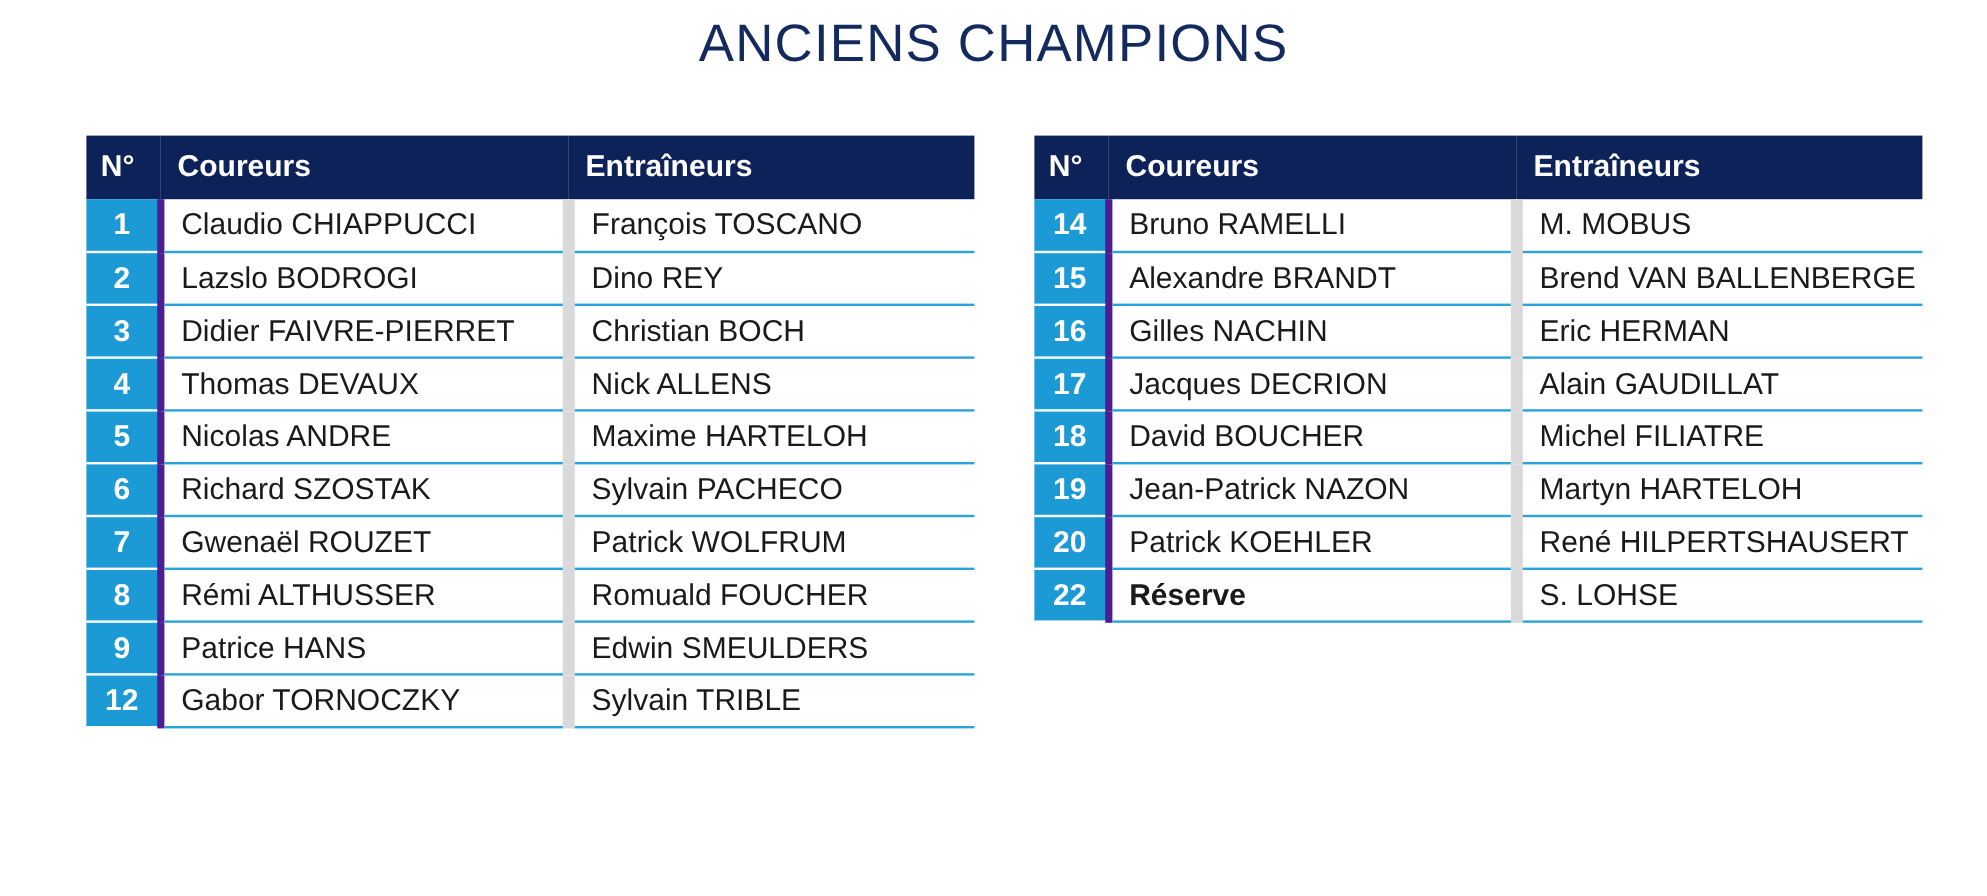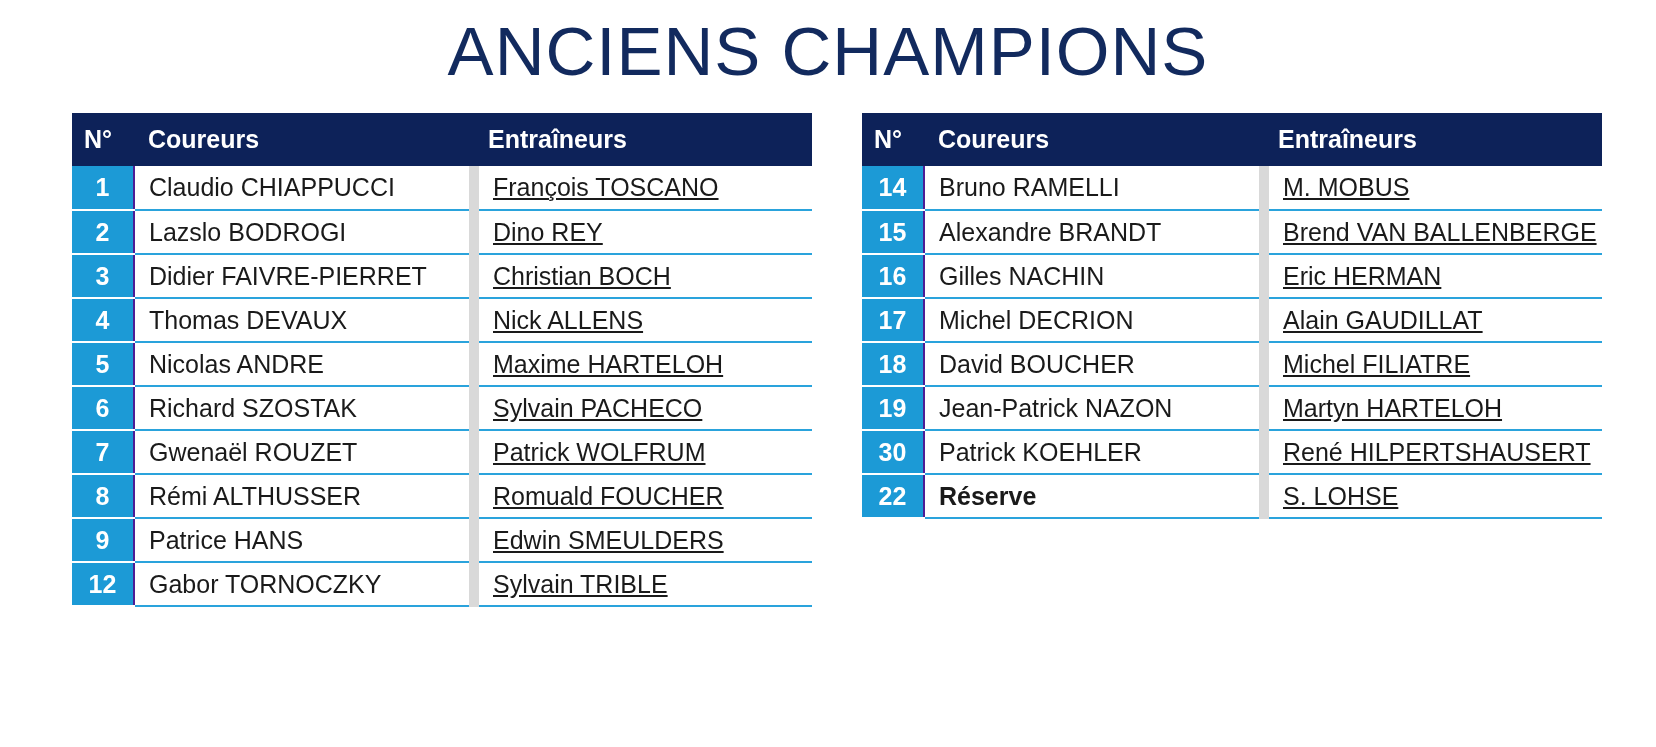--- a/index.html
+++ b/index.html
@@ -18,21 +18,21 @@
     width: 1656px;
     height: 747px;
     background: #ffffff;
   }
   .title {
     position: absolute;
     top: 12px;
     left: 0;
     width: 1656px;
     text-align: center;
-    font-size: 69px;
+    font-size: 44px;
     letter-spacing: 1px;
     color: #122a5e;
     font-weight: 400;
     font-family: "Liberation Sans", sans-serif;
   }
 
   .tables {
     position: absolute;
     top: 113px;
     left: 0;
@@ -89,26 +89,25 @@
     font-weight: bold;
     text-align: center;
     width: 62px;
     border-bottom: 2px solid #ffffff;
   }
   tbody tr:last-child td.num {
     border-bottom: 2px solid #ffffff;
   }
   tbody td.rider {
     padding-left: 14px;
-    border-left: 2px solid #4c1d95;
+    border-left: 6px solid #4c1d95;
   }
   tbody td.coach {
     padding-left: 14px;
     border-left: 10px solid #d9d9d9;
-    text-decoration: underline;
   }
   tbody td.reserve {
     font-weight: bold;
   }
 </style>
 </head>
 <body>
 
 <div class="page">
 
@@ -200,35 +199,35 @@
               <td class="rider">Alexandre BRANDT</td>
               <td class="coach">Brend VAN BALLENBERGE</td>
             </tr>
             <tr>
               <td class="num">16</td>
               <td class="rider">Gilles NACHIN</td>
               <td class="coach">Eric HERMAN</td>
             </tr>
             <tr>
               <td class="num">17</td>
-              <td class="rider">Michel DECRION</td>
+              <td class="rider">Jacques DECRION</td>
               <td class="coach">Alain GAUDILLAT</td>
             </tr>
             <tr>
               <td class="num">18</td>
               <td class="rider">David BOUCHER</td>
               <td class="coach">Michel FILIATRE</td>
             </tr>
             <tr>
               <td class="num">19</td>
               <td class="rider">Jean-Patrick NAZON</td>
               <td class="coach">Martyn HARTELOH</td>
             </tr>
             <tr>
-              <td class="num">30</td>
+              <td class="num">20</td>
               <td class="rider">Patrick KOEHLER</td>
               <td class="coach">René HILPERTSHAUSERT</td>
             </tr>
             <tr>
               <td class="num">22</td>
               <td class="rider reserve">Réserve</td>
               <td class="coach">S. LOHSE</td>
             </tr>
           </tbody>
       </table>

